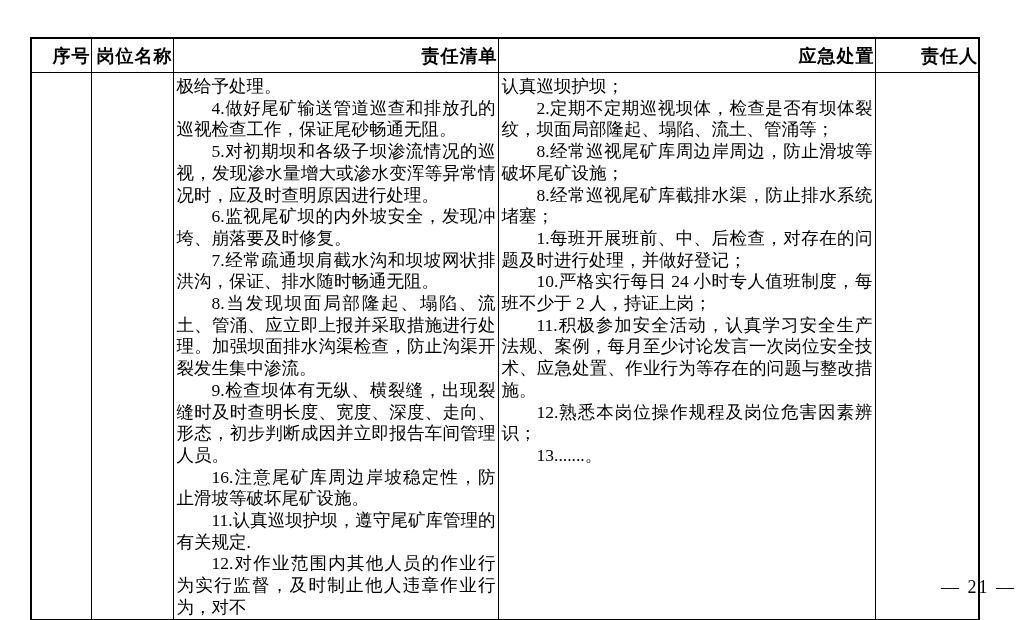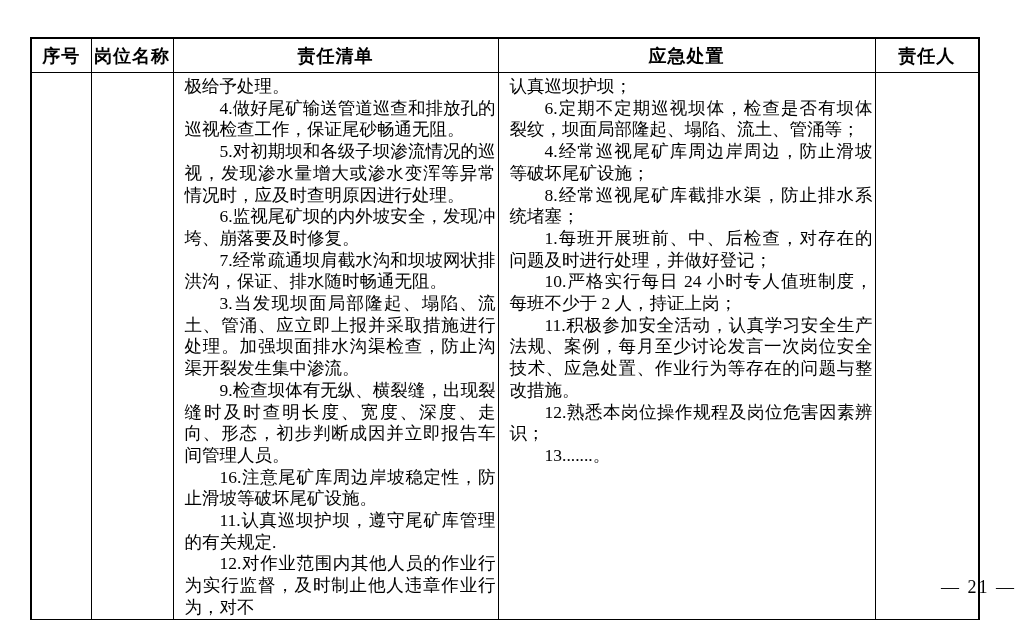--- a/index.html
+++ b/index.html
@@ -29,28 +29,27 @@
   table.duty-table td {
     border: 1.6px solid #000;
     padding: 0;
     vertical-align: top;
     overflow: hidden;
   }
   table.duty-table th {
     height: 33px;
     font-weight: bold;
     font-size: 18px;
-    text-align: center;
+    text-align: right;
     vertical-align: middle;
     letter-spacing: 1px;
     margin-left: 12px;
   }
   table.duty-table tbody td {
     height: 495px;
-    padding-left: 8px;
   }
   .col-serial   { width: 60px;  }
   .col-position { width: 82px;  }
   .col-resp     { width: 325px; }
   .col-duty     { width: 377px; }
   .col-person   { width: 104px; }
   .cell-text {
     padding: 3px 2px 0 3px;
   }
   .para {
@@ -103,32 +102,32 @@
         <td>
           <div class="cell-text"></div>
         </td>
         <td>
           <div class="cell-text">
               <p class="para">极给予处理。</p>
               <p class="para indent">4.做好尾矿输送管道巡查和排放孔的巡视检查工作，保证尾砂畅通无阻。</p>
               <p class="para indent">5.对初期坝和各级子坝渗流情况的巡视，发现渗水量增大或渗水变浑等异常情况时，应及时查明原因进行处理。</p>
               <p class="para indent">6.监视尾矿坝的内外坡安全，发现冲垮、崩落要及时修复。</p>
               <p class="para indent">7.经常疏通坝肩截水沟和坝坡网状排洪沟，保证、排水随时畅通无阻。</p>
-              <p class="para indent">3.当发现坝面局部隆起、塌陷、流土、管涌、应立即上报并采取措施进行处理。加强坝面排水沟渠检查，防止沟渠开裂发生集中渗流。</p>
+              <p class="para indent">8.当发现坝面局部隆起、塌陷、流土、管涌、应立即上报并采取措施进行处理。加强坝面排水沟渠检查，防止沟渠开裂发生集中渗流。</p>
               <p class="para indent">9.检查坝体有无纵、横裂缝，出现裂缝时及时查明长度、宽度、深度、走向、形态，初步判断成因并立即报告车间管理人员。</p>
               <p class="para indent">16.注意尾矿库周边岸坡稳定性，防止滑坡等破坏尾矿设施。</p>
               <p class="para indent">11.认真巡坝护坝，遵守尾矿库管理的有关规定.</p>
               <p class="para indent">12.对作业范围内其他人员的作业行为实行监督，及时制止他人违章作业行为，对不</p>
             </div>
         </td>
         <td>
           <div class="cell-text">
               <p class="para">认真巡坝护坝；</p>
-              <p class="para indent">6.定期不定期巡视坝体，检查是否有坝体裂纹，坝面局部隆起、塌陷、流土、管涌等；</p>
-              <p class="para indent">4.经常巡视尾矿库周边岸周边，防止滑坡等破坏尾矿设施；</p>
+              <p class="para indent">2.定期不定期巡视坝体，检查是否有坝体裂纹，坝面局部隆起、塌陷、流土、管涌等；</p>
+              <p class="para indent">8.经常巡视尾矿库周边岸周边，防止滑坡等破坏尾矿设施；</p>
               <p class="para indent">8.经常巡视尾矿库截排水渠，防止排水系统堵塞；</p>
               <p class="para indent">1.每班开展班前、中、后检查，对存在的问题及时进行处理，并做好登记；</p>
               <p class="para indent">10.严格实行每日 24 小时专人值班制度，每班不少于 2 人，持证上岗；</p>
               <p class="para indent">11.积极参加安全活动，认真学习安全生产法规、案例，每月至少讨论发言一次岗位安全技术、应急处置、作业行为等存在的问题与整改措施。</p>
               <p class="para indent">12.熟悉本岗位操作规程及岗位危害因素辨识；</p>
               <p class="para indent">13.......。</p>
             </div>
         </td>
         <td>
           <div class="cell-text"></div>

